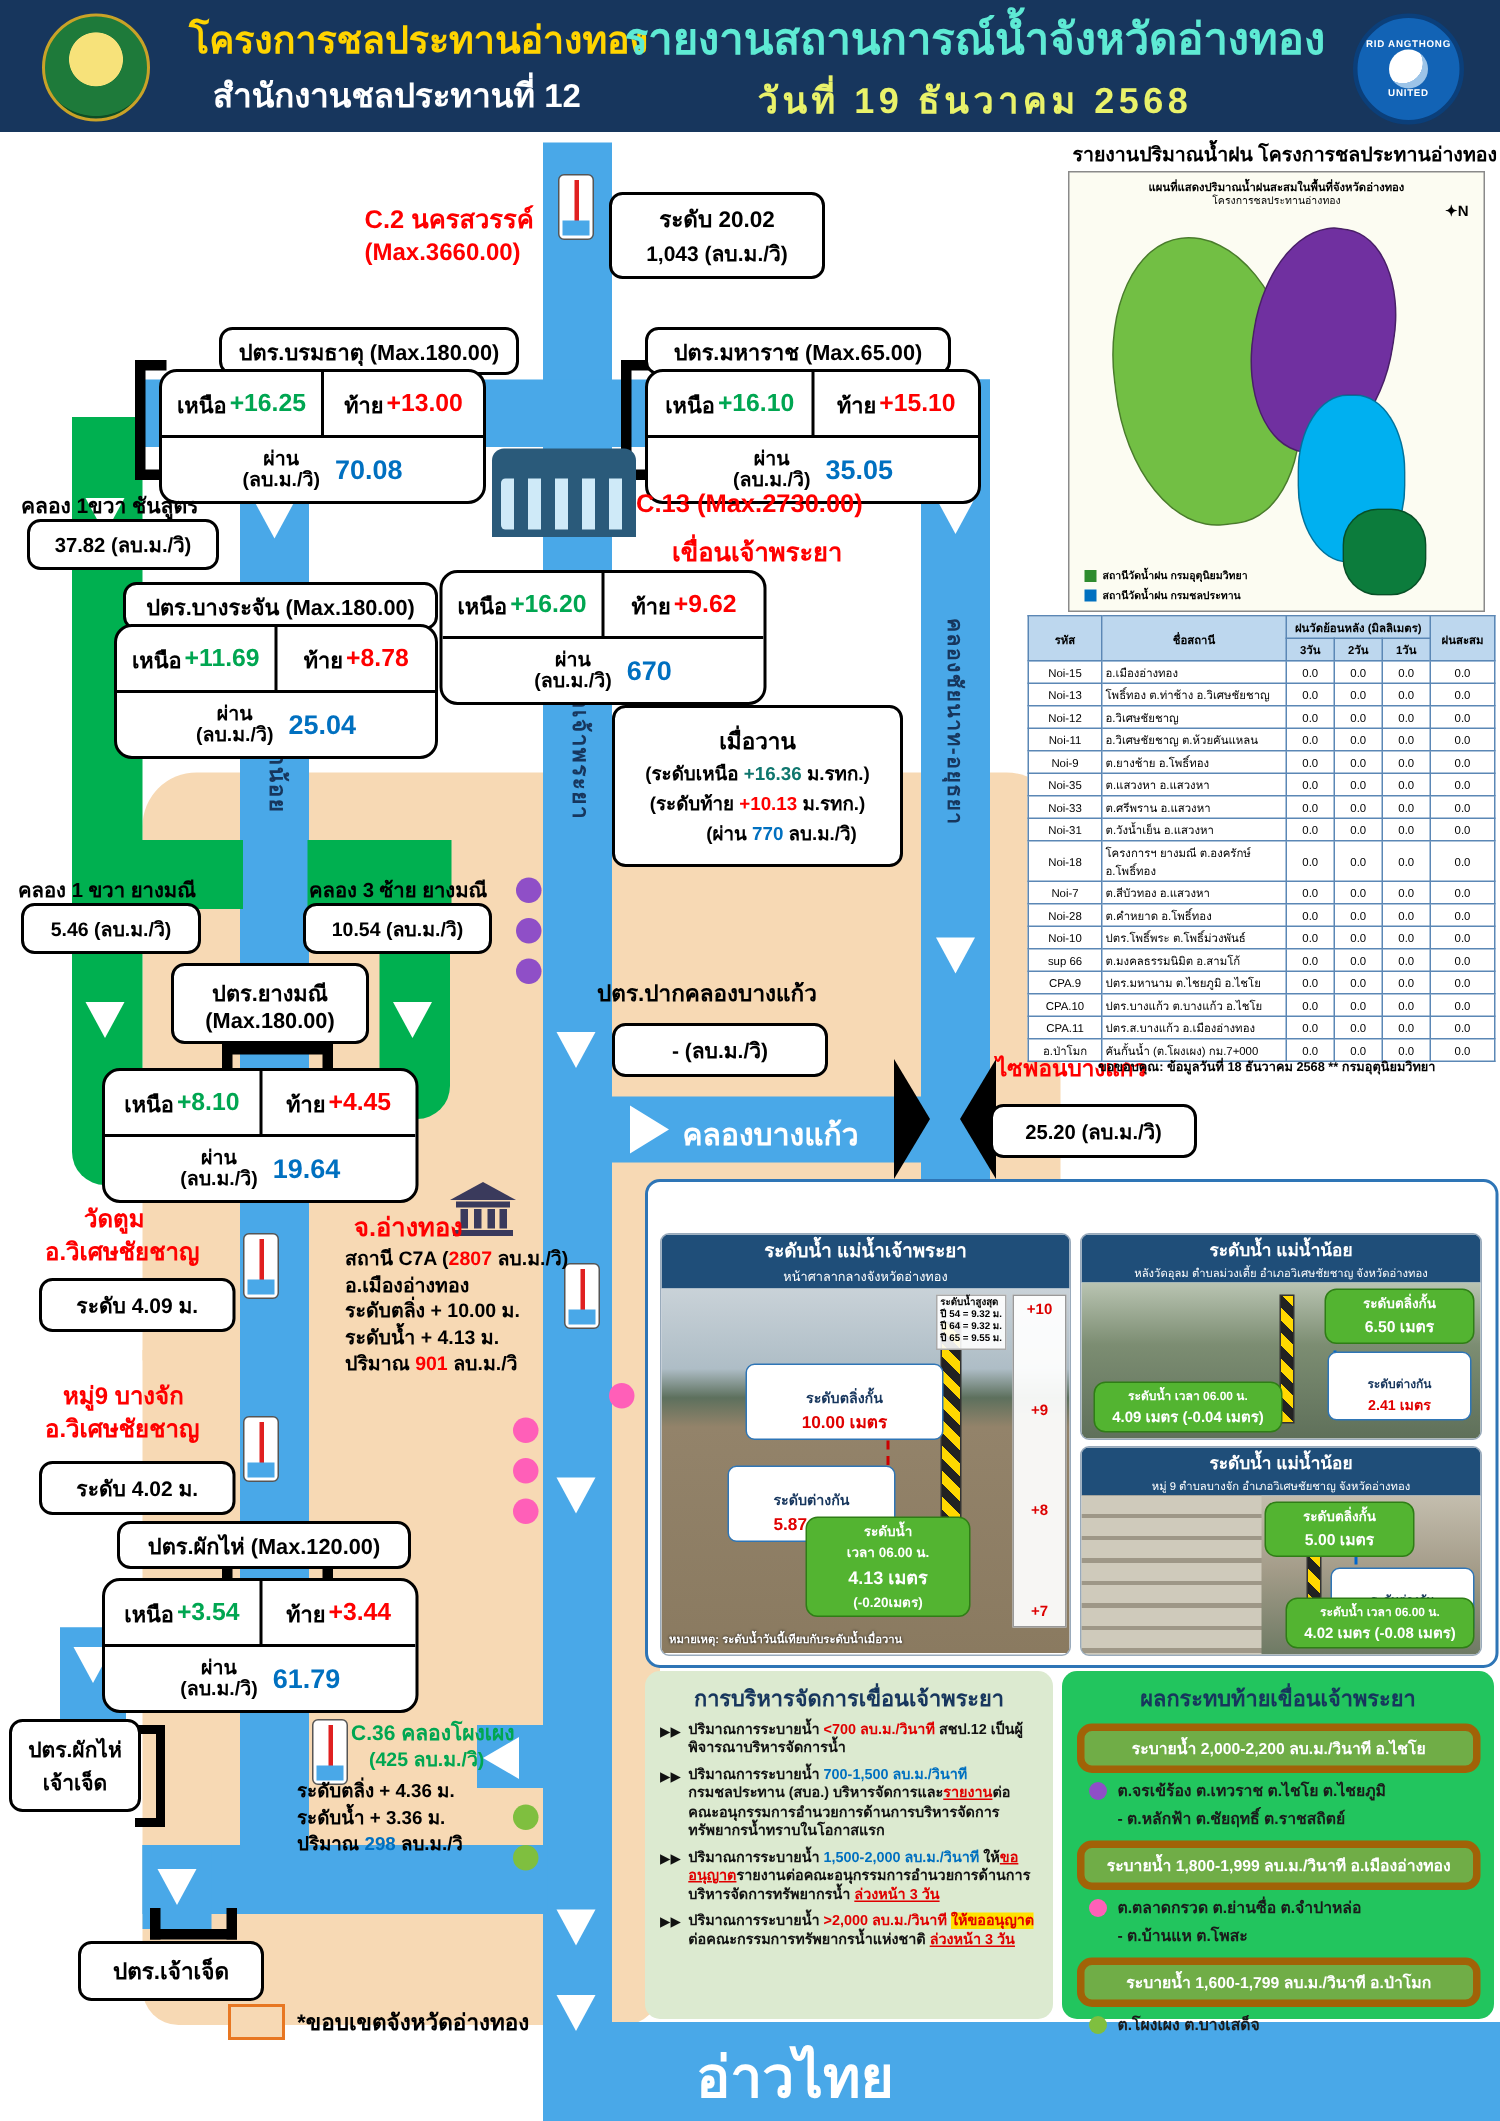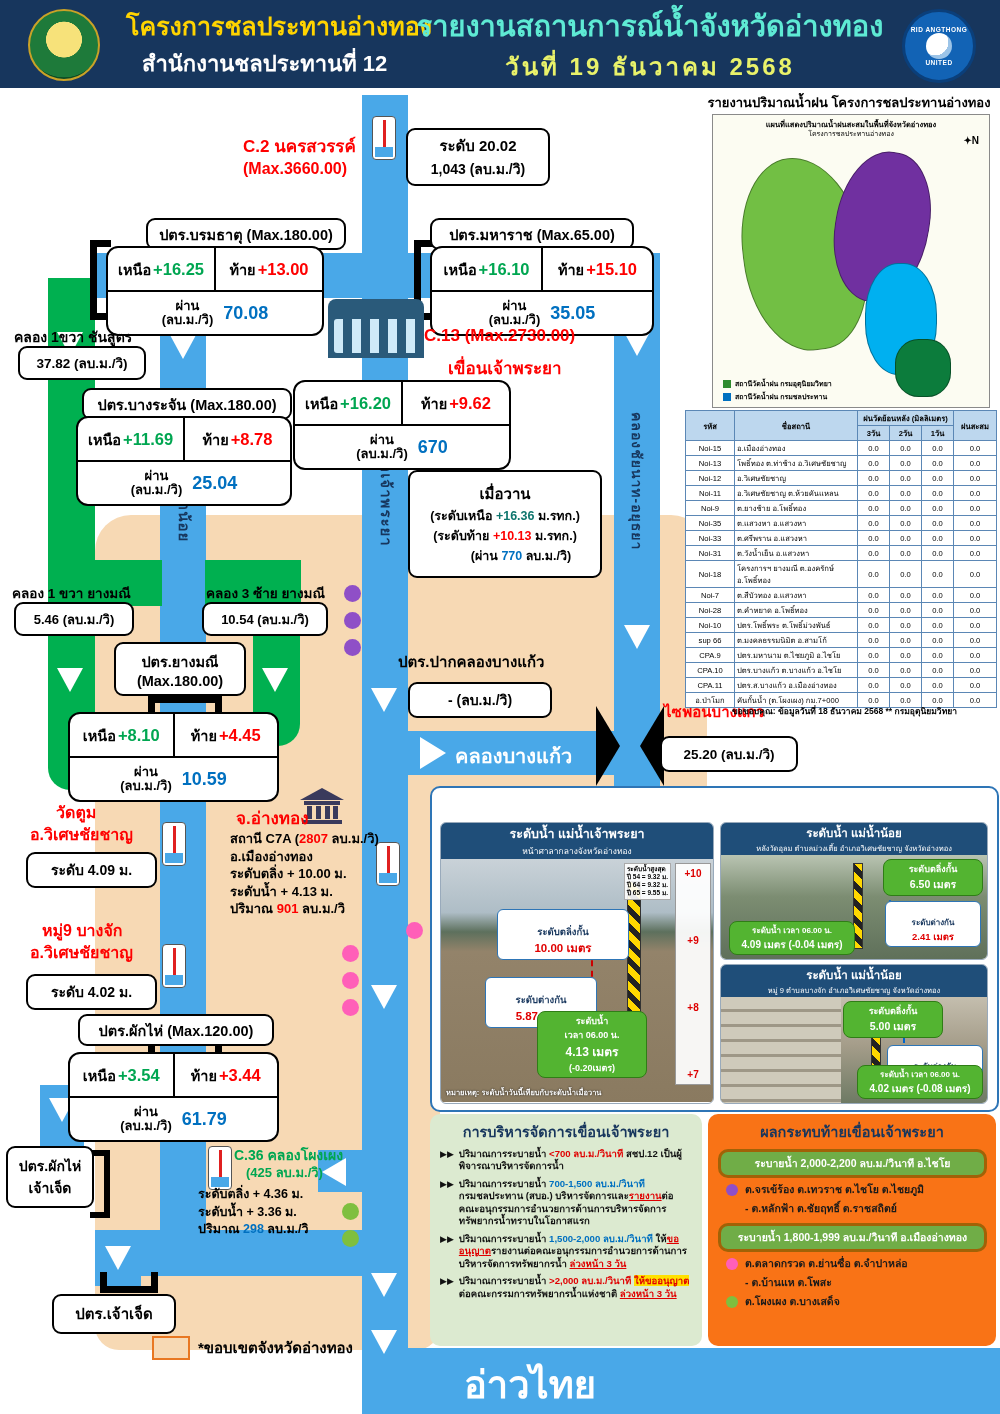--- a/index.html
+++ b/index.html
@@ -52,21 +52,21 @@
 
   .gauge{position:absolute;width:22px;height:42px;background:#fff;border:1.5px solid #555;border-radius:4px;z-index:6;}
   .gauge::before{content:"";position:absolute;left:50%;top:3px;bottom:3px;width:3px;margin-left:-1.5px;background:#e02020;}
   .gauge::after{content:"";position:absolute;left:2px;right:2px;bottom:2px;height:10px;background:#49a8e8;}
   .dam{position:absolute;left:328px;top:299px;width:96px;height:59px;background:#2a5a7a;border-radius:8px 8px 0 0;z-index:6;}
   .dam .gates{position:absolute;left:6%;top:34%;right:6%;bottom:8%;border-radius:3px;
               background:repeating-linear-gradient(90deg,#cfeaf8 0 9px,#2a5a7a 9px 18px);}
   .bld{position:absolute;z-index:6;}
 
   
-  .map-title{position:absolute;left:700px;top:92px;width:298px;text-align:center;font-size:13px;font-weight:700;z-index:6;}
+  .map-title{position:absolute;left:700px;top:92px;width:298px;text-align:right;font-size:13px;font-weight:700;z-index:6;}
   .mapbox{position:absolute;left:712px;top:114px;width:276px;height:292px;background:#fcfcf2;border:1.5px solid #8a8a8a;z-index:6;}
   .mapbox .cap{position:absolute;left:0;top:3px;width:100%;text-align:center;font-size:7.5px;font-weight:700;}
   .mapbox .cap2{position:absolute;left:0;top:13px;width:100%;text-align:center;font-size:7px;}
   .blob{position:absolute;border:1px solid rgba(0,0,0,.35);}
   .maplegend{position:absolute;left:10px;display:flex;align-items:center;gap:4px;font-size:7px;font-weight:700;}
   .maplegend .sw{width:8px;height:8px;display:inline-block;}
 
   .rain-table{position:absolute;left:685px;top:410px;width:312px;border-collapse:collapse;z-index:6;background:#fff;}
   .rain-table th,.rain-table td{border:1px solid #5b87b5;font-size:7.6px;padding:1px 2px;text-align:center;}
   .rain-table th{background:#bdd7ee;font-weight:700;}
@@ -100,23 +100,23 @@
   .mg-panel{position:absolute;left:430px;top:1114px;width:272px;height:232px;background:#dcead0;border-radius:10px;z-index:7;}
   .mg-title{text-align:center;font-size:14.5px;font-weight:700;color:#17365d;padding-top:6px;}
   .mg-item{display:flex;gap:5px;margin:5px 8px 0 10px;}
   .mg-ic{color:#111;font-size:9px;line-height:1.5;flex:0 0 auto;}
   .mg-tx{font-size:9.6px;line-height:1.3;font-weight:600;color:#111;}
   .seg-r{color:#e00000;font-weight:700;}
   .seg-b{color:#0070c0;font-weight:700;}
   .seg-u{color:#e00000;text-decoration:underline;font-weight:700;}
   .seg-y{background:#ffe100;color:#e00000;font-weight:700;}
 
-  .imp-panel{position:absolute;left:708px;top:1114px;width:288px;height:232px;background:#f97316;border-radius:10px;z-index:7;}
+  .imp-panel{position:absolute;left:708px;top:1114px;width:288px;height:232px;background:#22c55e;border-radius:10px;z-index:7;}
   .imp-title{text-align:center;font-size:14.5px;font-weight:700;color:#17365d;padding-top:6px;}
-  .imp-pill{margin:6px 9px 3px 10px;padding:3px 8px;background:#70ad47;border:3px solid #a16207;border-radius:10px;
+  .imp-pill{margin:6px 9px 3px 10px;padding:3px 8px;background:#70ad47;border:5px solid #a16207;border-radius:10px;
             color:#fff;font-size:10.5px;font-weight:700;text-align:center;}
   .imp-line{display:flex;align-items:center;gap:7px;margin:2px 0 0 18px;font-size:10.5px;font-weight:700;color:#1a1a1a;}
   .imp-dot{width:12px;height:12px;border-radius:50%;flex:0 0 auto;}
   .imp-sp{width:12px;flex:0 0 auto;}
 
   .legendline{position:absolute;left:152px;top:1336px;display:flex;align-items:center;gap:8px;z-index:6;}
   .legendline .sw{width:34px;height:20px;background:#f7d9b4;border:2.5px solid #e87722;}
   .legendline .tx{font-size:15px;font-weight:700;}
 
   .sea-label{position:absolute;left:400px;top:1354px;width:260px;text-align:center;color:#fff;font-size:38px;font-weight:700;z-index:4;}
@@ -324,21 +324,21 @@
           <span>เหนือ</span>
           <span class="v-up">+8.10</span>
         </div>
       <div class="gate-cell">
           <span>ท้าย</span>
           <span class="v-dn">+4.45</span>
         </div>
     </div>
     <div class="gate-bot">
       <span class="gate-unit"><span>ผ่าน</span><br><span>(ลบ.ม./วิ)</span></span>
-      <span class="v-fl">10.59</span>
+      <span class="v-fl">19.64</span>
     </div>
   </div>
 
   <div class="plain" style="left:398px;top:650px;font-size:15px;">ปตร.ปากคลองบางแก้ว</div>
   <div class="wbox" style="left:408px;top:682px;width:140px;height:32px;font-size:14px;">- (ลบ.ม./วิ)</div>
   <div class="bk-label" style="left:455px;top:740px;">คลองบางแก้ว</div>
   <div class="plain red" style="left:664px;top:700px;font-size:15px;">ไซฟ่อนบางแก้ว</div>
   <div class="wbox" style="left:660px;top:736px;width:134px;height:32px;font-size:13.5px;">25.20 (ลบ.ม./วิ)</div>
 
   <div class="plain red" style="left:56px;top:800px;font-size:16px;">วัดตูม</div>
@@ -698,20 +698,21 @@
           <div class="imp-line">
             <span class="imp-dot" style="background: rgb(255, 95, 184);"></span>
             <span>ต.ตลาดกรวด ต.ย่านซื่อ ต.จำปาหล่อ</span>
           </div>
           <div class="imp-line">
             <span class="imp-sp"></span>
             <span>- ต.บ้านแห ต.โพสะ</span>
           </div>
         </div>
         <div>
+          <div class="imp-pill">ระบายน้ำ 1,600-1,799 ลบ.ม./วินาที  อ.ป่าโมก</div>
           <div class="imp-line">
             <span class="imp-dot" style="background: rgb(127, 191, 63);"></span>
             <span>ต.โผงเผง ต.บางเสด็จ</span>
           </div>
         </div>
       </div>
   </div>
 
 </div>
 

